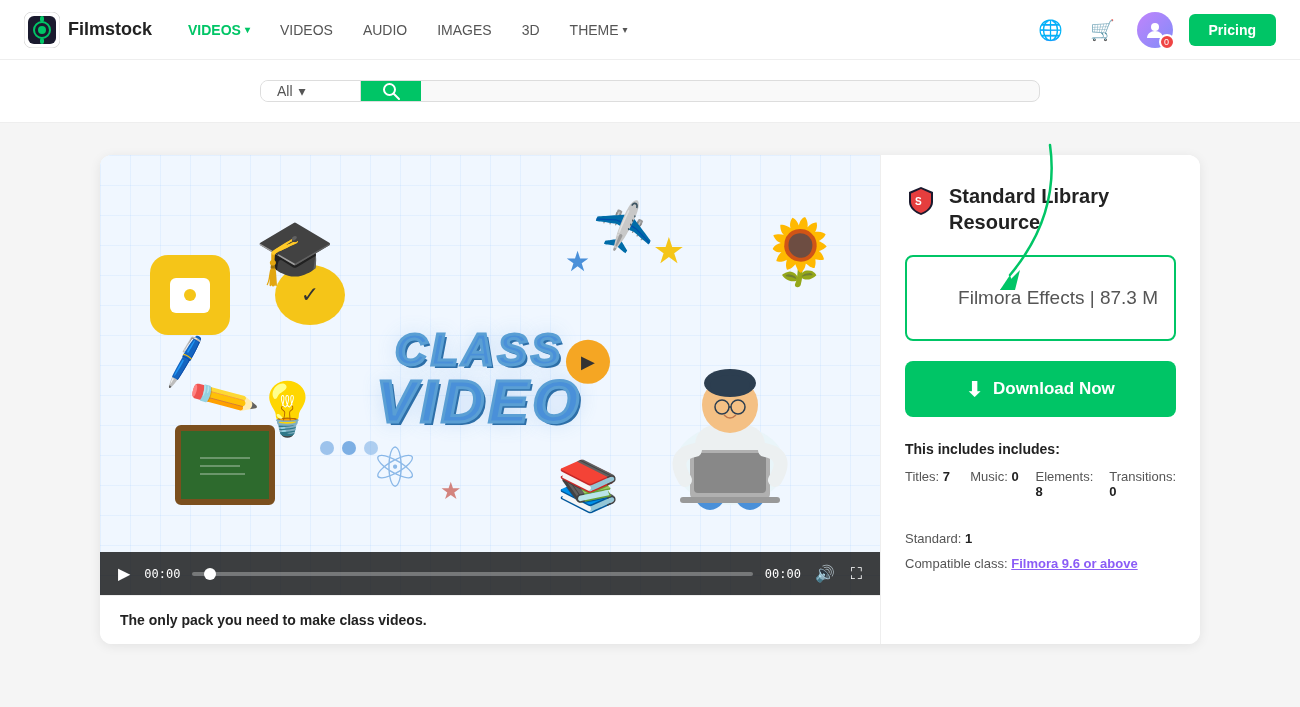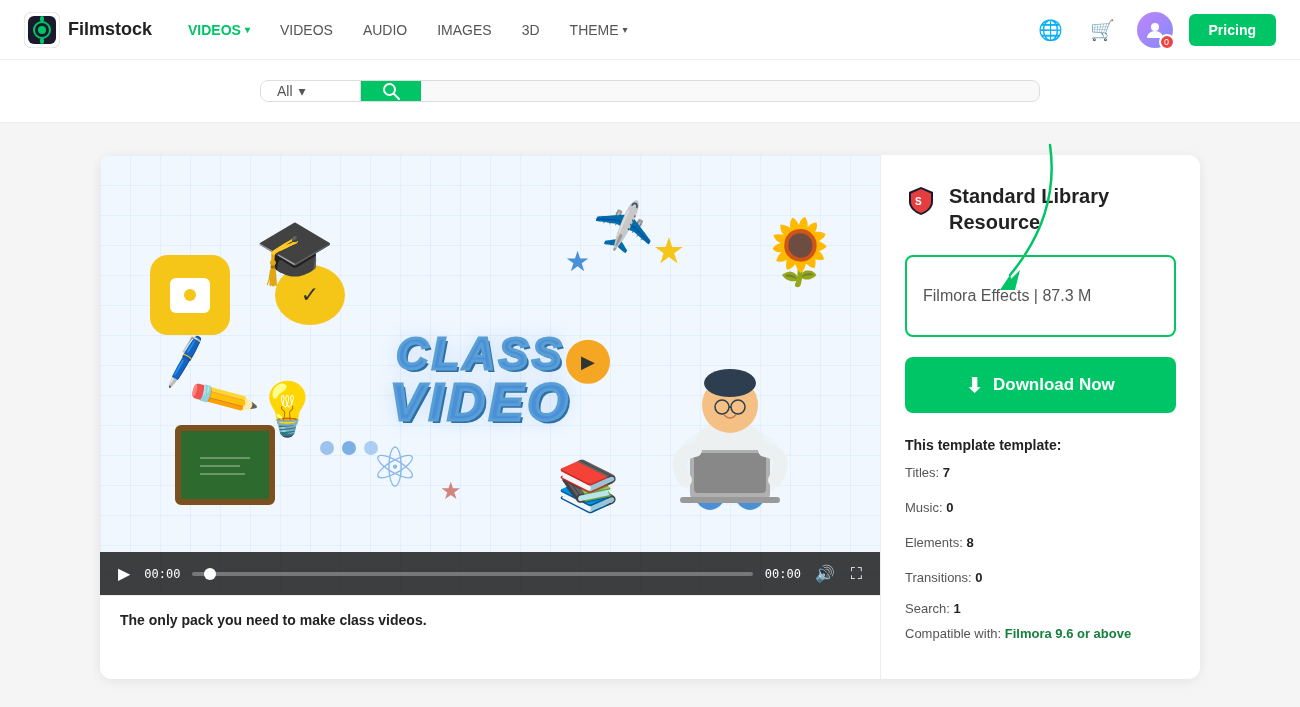--- a/index.html
+++ b/index.html
@@ -229,21 +229,21 @@
       font-size: 44px;
       font-weight: 900;
       color: #4a90d9;
       letter-spacing: 4px;
       -webkit-text-stroke: 3px #5a9fd4;
       text-shadow: 3px 3px 0 #2d6fa8, 0 0 20px rgba(74,144,217,0.3);
       line-height: 1;
       font-style: italic;
     }
     .cv-video {
-      font-size: 52px;
+      font-size: 60px;
       font-weight: 900;
       color: #4a90d9;
       letter-spacing: 4px;
       -webkit-text-stroke: 3px #5a9fd4;
       text-shadow: 3px 3px 0 #2d6fa8, 0 0 20px rgba(74,144,217,0.3);
       line-height: 1;
       font-style: italic;
     }
 
     
@@ -509,24 +509,25 @@
       font-size: 20px;
       font-weight: 700;
       color: #222;
       line-height: 1.3;
     }
 
     .file-info-box {
       border: 2px solid #00c566;
       border-radius: 8px;
       padding: 30px 16px;
-      font-size: 16px;
+      font-size: 19px;
       color: #555;
       margin-bottom: 20px;
       background: #fff;
+      text-align: right;
     }
 
     .download-btn {
       width: 100%;
       background: #00c566;
       color: white;
       border: none;
       border-radius: 8px;
       padding: 16px;
       font-size: 17px;
@@ -541,23 +542,23 @@
 
     .template-includes-title {
       font-size: 14px;
       font-weight: 700;
       color: #222;
       margin-bottom: 12px;
     }
 
     .template-grid {
       display: grid;
-      grid-template-columns: 1fr;
-      gap: 20px 16px;
-      margin-bottom: 16px;
+      grid-template-columns: 1fr 1fr 1fr 1fr;
+      gap: 8px 16px;
+      margin-bottom: 32px;
     }
     .template-item {
       font-size: 13px;
       color: #555;
     }
     .template-item strong {
       color: #222;
     }
 
     .effects-row {
@@ -565,21 +566,21 @@
       color: #555;
       margin-bottom: 10px;
     }
     .effects-row strong { color: #222; }
 
     .compatible-row {
       font-size: 13px;
       color: #555;
       margin-bottom: 10px;
     }
-    .compatible-row strong { color: #15803d; }
+    .compatible-row strong { color: #8b5cf6; text-decoration: underline; }
 
     .license-row {
       font-size: 13px;
       color: #555;
       text-align: center;
     }
     .digital-license-link {
       color: #00c566;
       text-decoration: underline;
       cursor: pointer;
@@ -780,21 +781,21 @@
 
       <div class="file-info-box">
         <span>Filmora Effects | 87.3 M</span>
       </div>
 
       <button class="download-btn">
         <span style="font-size:20px;">⬇</span>
         <span>Download Now</span>
       </button>
 
-      <p class="template-includes-title">This template template:</p>
+      <p class="template-includes-title">This includes includes:</p>
 
       <div class="template-grid">
         <div class="template-item">
           <span>Titles:</span>
           <strong>7</strong>
         </div>
         <div class="template-item">
           <span>Music:</span>
           <strong>0</strong>
         </div>
@@ -802,24 +803,24 @@
           <span>Elements:</span>
           <strong>8</strong>
         </div>
         <div class="template-item">
           <span>Transitions:</span>
           <strong>0</strong>
         </div>
       </div>
 
       <div class="effects-row">
-        <span>Search:</span>
+        <span>Standard:</span>
         <strong>1</strong>
       </div>
 
       <div class="compatible-row">
-        <span>Compatible with:</span>
+        <span>Compatible class:</span>
         <strong>Filmora 9.6 or above</strong>
       </div>
 
     </div>
   </div>
 </div>
 
 </body></html>

